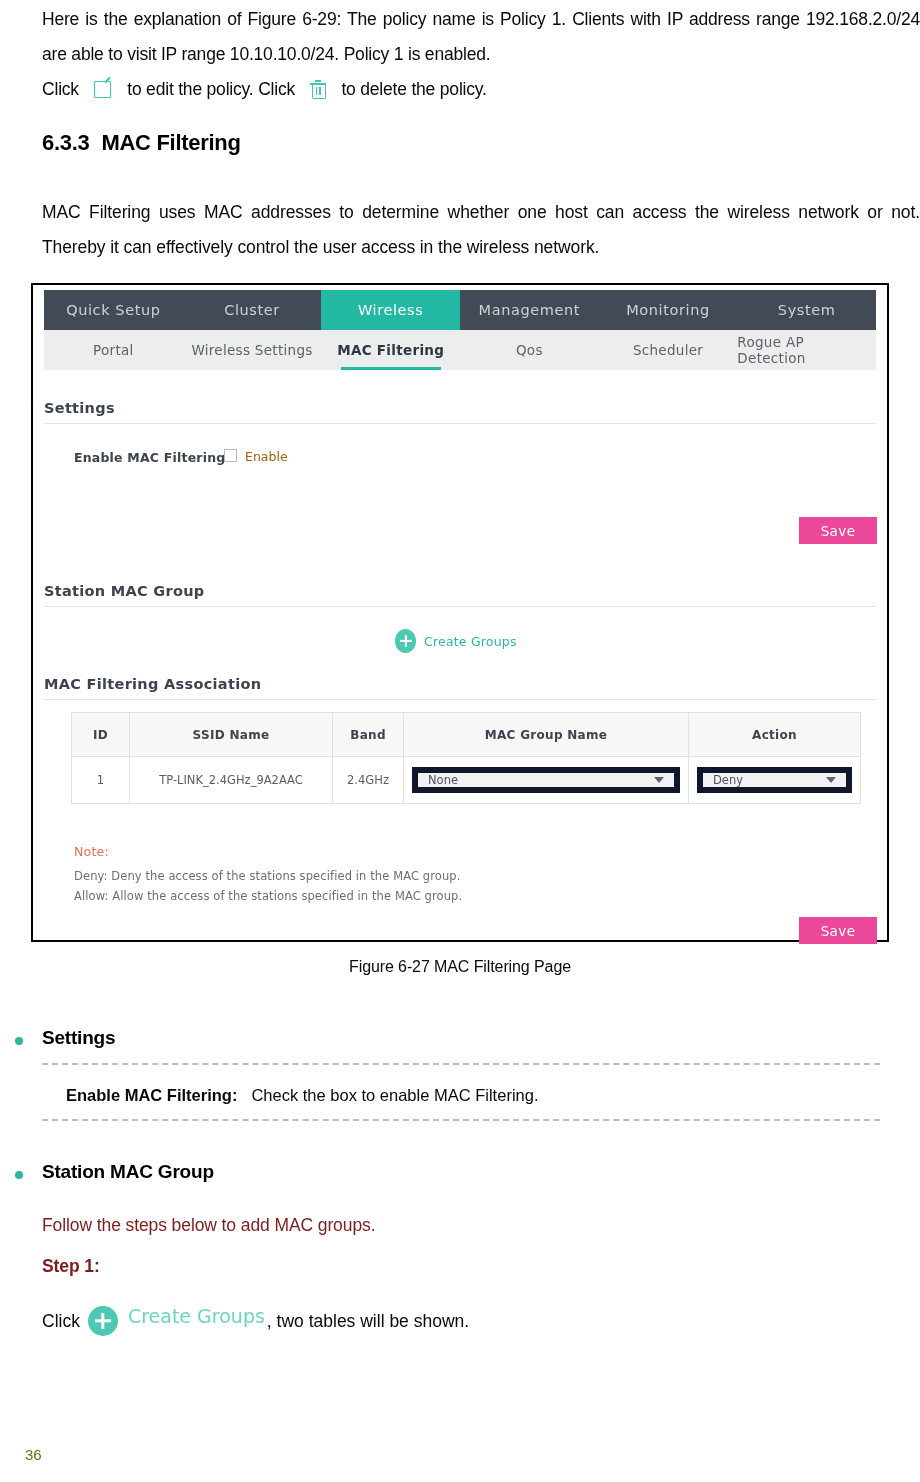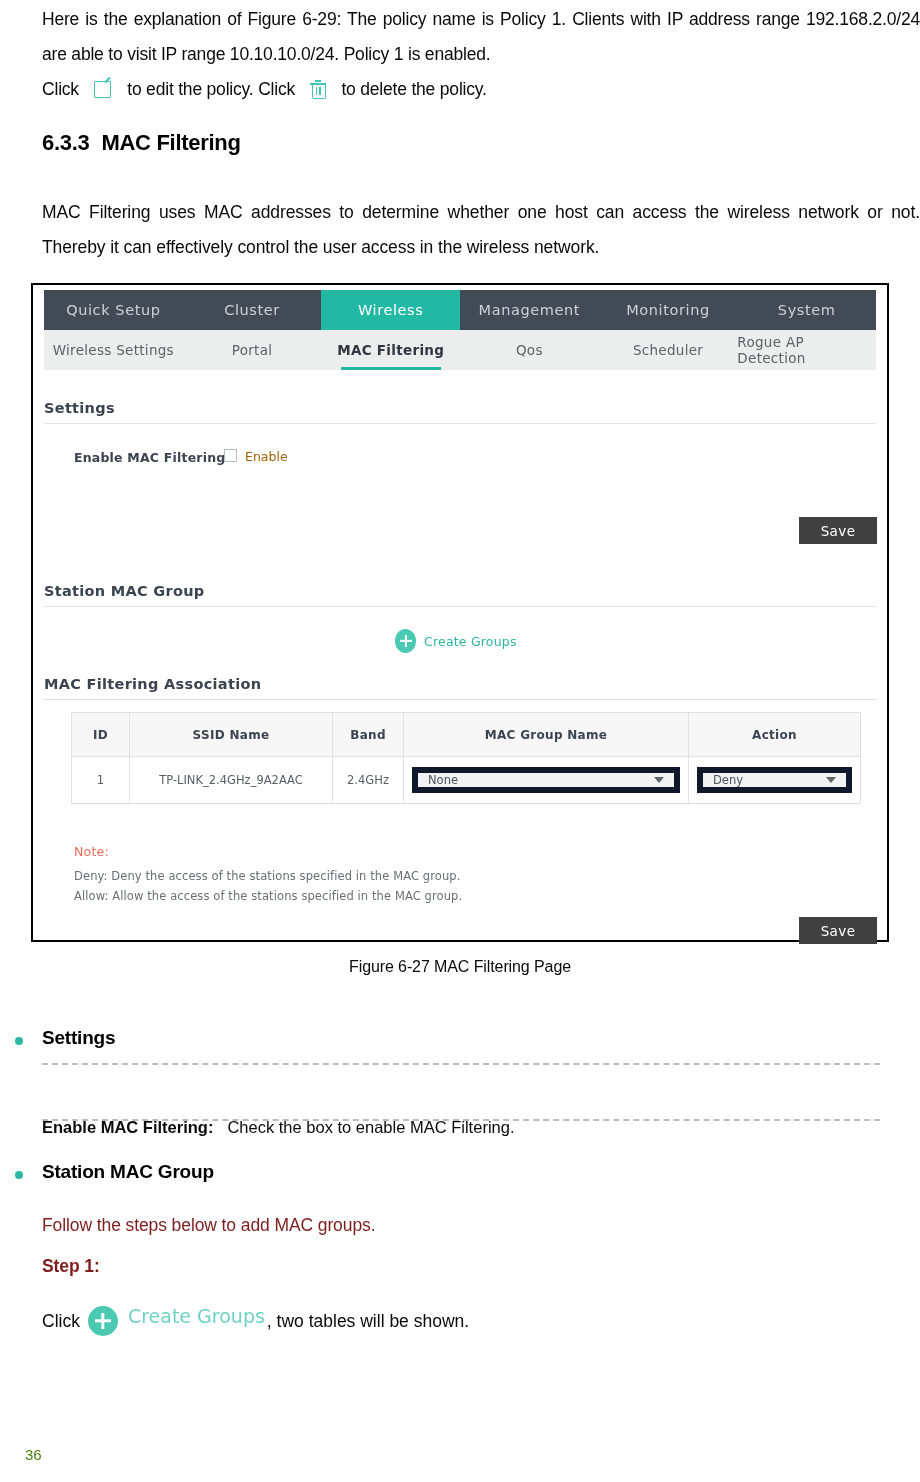--- a/index.html
+++ b/index.html
@@ -119,21 +119,21 @@
   .chk-box{
     position:absolute;width:13px;height:13px;border:1px solid #b9bcbf;
     background:#fff;box-sizing:border-box;
   }
   .chk-label{
     position:absolute;font-size:12.5px;color:#a16207;
     font-family:"DejaVu Sans", sans-serif;
   }
 
   .btn-save{
-    position:absolute;width:78px;height:27px;background:#404040;
+    position:absolute;width:78px;height:27px;background:#ec4899;
     color:#ffffff;font-size:13.5px;display:flex;align-items:center;justify-content:center;
     letter-spacing:0.4px;font-family:"DejaVu Sans", sans-serif;cursor:pointer;
   }
 
   .create-groups{
     position:absolute;display:flex;align-items:center;gap:8px;cursor:pointer;
   }
   .cg-icon{
     width:21px;height:24px;border-radius:50%;background:#4cc9b2;position:relative;flex:0 0 auto;
   }
@@ -253,22 +253,22 @@
       <div class="topnav">
         <div class="nav-item">Quick Setup</div>
         <div class="nav-item">Cluster</div>
         <div class="nav-item active">Wireless</div>
         <div class="nav-item">Management</div>
         <div class="nav-item">Monitoring</div>
         <div class="nav-item">System</div>
       </div>
 
       <div class="subnav">
+        <div class="sub-item">Portal</div>
         <div class="sub-item">Wireless Settings</div>
-        <div class="sub-item">Portal</div>
         <div class="sub-item active">MAC Filtering</div>
         <div class="sub-item">Qos</div>
         <div class="sub-item">Scheduler</div>
         <div class="sub-item">Rogue AP Detection</div>
       </div>
 
       <div class="panel-body">
 
         <div class="sec-title" style="left:11px;top:30px;">Settings</div>
         <div class="sec-rule" style="left:11px;top:53px;width:832px;"></div>
@@ -330,21 +330,21 @@
       </div>
     </div>
   </div>
 
   <div class="caption">Figure 6-27 MAC Filtering Page</div>
 
   <span class="bullet-dot" style="left:15px;top:1037px;"></span>
   <div class="bullet-head" style="left:42px;top:1027px;">Settings</div>
 
   <div class="dash-rule" style="left:42px;top:1063px;width:838px;"></div>
-  <div class="kv-row" style="left:42px;top:1086px;margin-top:32px;">
+  <div class="kv-row" style="left:66px;top:1086px;">
     <b>Enable MAC Filtering:</b><span>Check the box to enable MAC Filtering.</span>
   </div>
   <div class="dash-rule" style="left:42px;top:1119px;width:838px;"></div>
 
   <span class="bullet-dot" style="left:15px;top:1171px;"></span>
   <div class="bullet-head" style="left:42px;top:1161px;">Station MAC Group</div>
 
   <div class="plain" style="left:42px;top:1215px;">Follow the steps below to add MAC groups.</div>
   <div class="plain bold" style="left:42px;top:1256px;">Step 1:</div>
 

